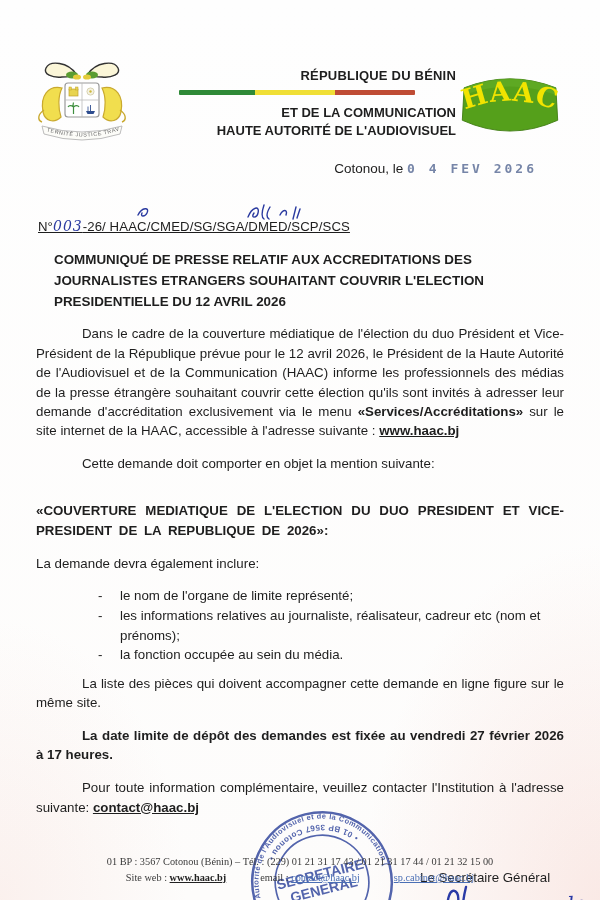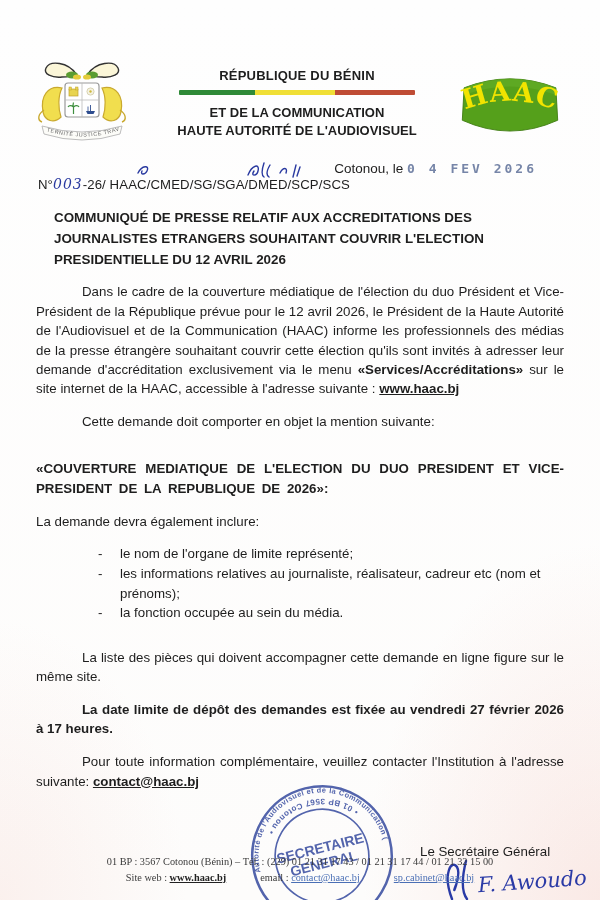--- a/index.html
+++ b/index.html
@@ -17,31 +17,31 @@
       radial-gradient(ellipse at 100% 100%, rgba(242,190,180,.30), rgba(242,190,180,0) 28%),
       radial-gradient(ellipse at 0% 100%, rgba(242,200,190,.22), rgba(242,200,190,0) 22%),
       linear-gradient(#fefefe,#fdfcfb);
     color:#1e1e1e;
     box-sizing:border-box;
     padding-top:58px;
   }
   
   .header-row{display:flex;align-items:flex-start;padding:0 32px;}
   .coat{width:106px;flex:0 0 106px;}
-  .head-center{flex:1;text-align:center;padding-top:10px;}
+  .head-center{flex:1;text-align:right;padding-top:10px;}
   .republic{font-weight:bold;font-size:13px;letter-spacing:.2px;}
   .tricolor{height:5px;width:236px;margin:7px auto 9px;
     background:linear-gradient(90deg,#2f8a38 0%,#2f8a38 32%,#f0df36 32%,#f0df36 66%,#bf4c35 66%,#bf4c35 100%);
     border-radius:1px;}
   .authority{font-weight:bold;font-size:13px;line-height:1.35;}
   .haac-logo{width:112px;flex:0 0 112px;padding-top:8px;}
   .date-line{text-align:right;padding-right:63px;margin-top:4px;font-size:13.5px;}
   .date-stamp{font-family:"DejaVu Sans Mono",monospace;color:#68799f;letter-spacing:3px;font-size:13px;font-weight:bold;opacity:.9;}
   
-  .ref-line{position:relative;padding-left:38px;font-size:13.2px;letter-spacing:.1px;}
+  .ref-line{position:relative;margin-top:42px;padding-left:38px;font-size:13.2px;letter-spacing:.1px;text-decoration:underline;}
   .hand{font-family:"DejaVu Serif",serif;font-style:italic;color:#2a3aa0;font-size:14px;letter-spacing:1px;}
   .scribbles{position:absolute;top:-17px;left:130px;}
   
   .doc-title{margin:16px auto 0;width:492px;text-align:left;font-weight:bold;font-size:13.4px;line-height:1.55;}
   .para{padding:0 36px;font-size:13.3px;line-height:1.46;text-align:justify;margin-top:10px;}
   .indent{text-indent:46px;}
   .b{font-weight:bold;}
   .u{text-decoration:underline;}
   .mention{font-weight:bold;text-indent:0;margin-top:28px;text-align:justify;text-align-last:left;word-spacing:3px;}
   .list{margin-top:7px;padding-left:98px;padding-right:40px;font-size:13.3px;line-height:1.48;}
@@ -164,21 +164,21 @@
     <div class="list-item">
       <span class="dash">-</span>
       <span>les informations relatives au journaliste, réalisateur, cadreur etc (nom et prénoms);</span>
     </div>
     <div class="list-item">
       <span class="dash">-</span>
       <span>la fonction occupée au sein du média.</span>
     </div>
   </div>
 
-  <p class="para indent" style="margin-top:25px;">La liste des pièces qui doivent accompagner cette demande en ligne figure sur le même site.</p>
+  <p class="para indent" style="margin-top:9px;">La liste des pièces qui doivent accompagner cette demande en ligne figure sur le même site.</p>
 
   <p class="para indent b">La date limite de dépôt des demandes est fixée au vendredi 27 février 2026 à 17 heures.</p>
 
   <p class="para indent">
     <span>Pour toute information complémentaire, veuillez contacter l'Institution à l'adresse suivante: </span><span class="b u">contact@haac.bj</span>
   </p>
 
   <div class="sig-zone">
 
     <svg class="stamp" viewBox="0 0 150 150">

